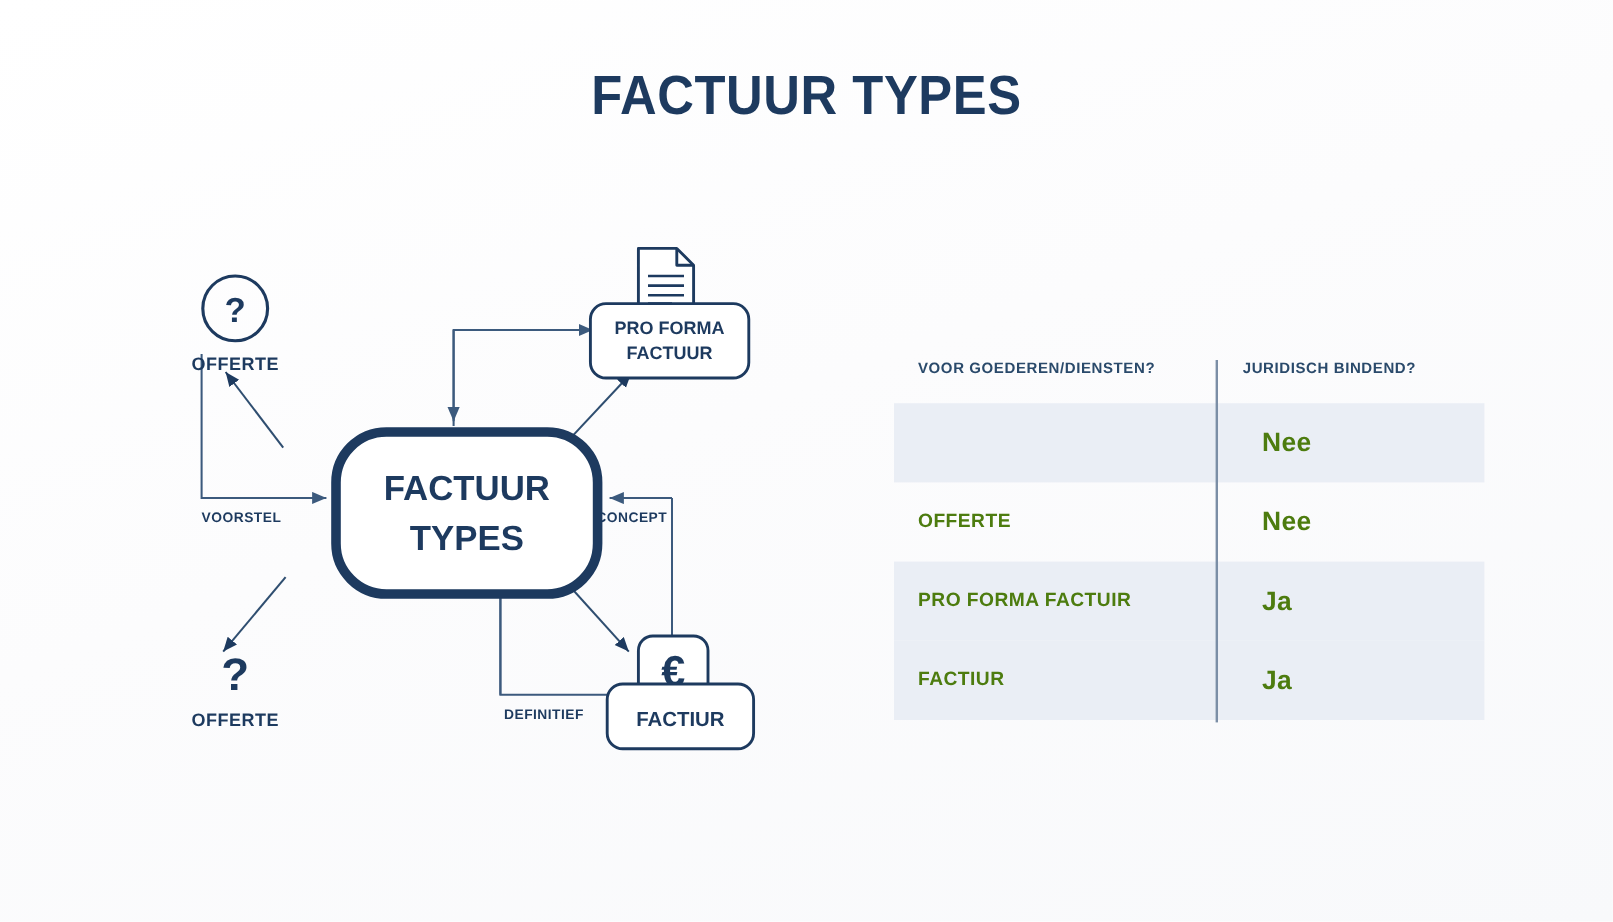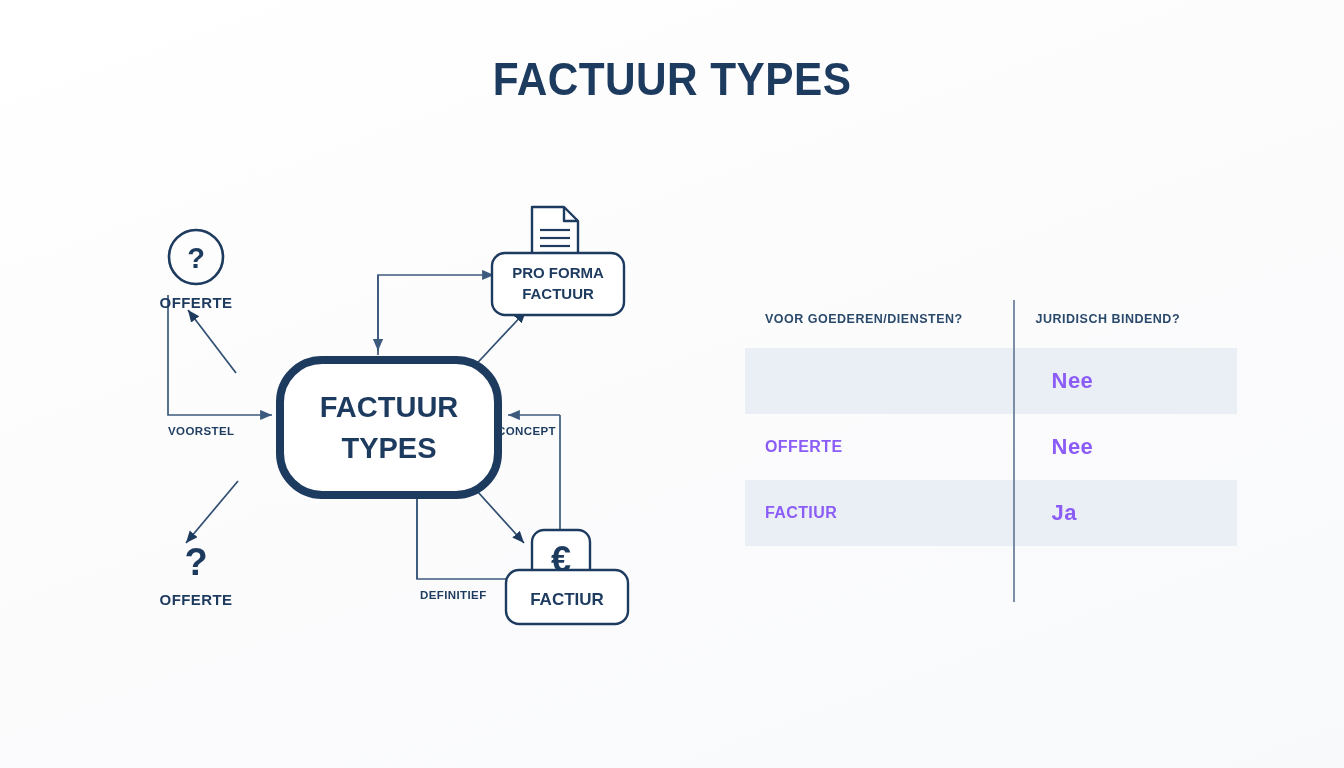--- a/index.html
+++ b/index.html
@@ -64,37 +64,37 @@
     letter-spacing: 0.4px;
   }
 
   
   .table-wrap {
     position: absolute;
     left: 745px;
     top: 300px;
     width: 492px;
   }
-  .tbl { width: 100%; border-collapse: collapse; table-layout: fixed; margin-top: 12px; }
+  .tbl { width: 100%; border-collapse: collapse; table-layout: fixed; }
   .tbl th {
     text-align: left;
     font-size: 12.5px;
     font-weight: 700;
     letter-spacing: 0.5px;
     color: #2a4a6b;
     padding: 0 0 22px 20px;
     vertical-align: bottom;
     font-family: "Liberation Sans", sans-serif;
   }
   .tbl th.col-right { }
   .tbl td {
     font-size: 16px;
     font-weight: 700;
     letter-spacing: 0.4px;
-    color: #8b5cf6;
+    color: #4d7c0f;
     padding: 20px 0 20px 20px;
     height: 65px;
     vertical-align: middle;
     font-family: "Liberation Sans", sans-serif;
   }
   .tbl td.col-right {
     padding-left: 36px;
     font-size: 22px;
   }
   .tbl tr.band td { background: #eaeef5; }
@@ -216,18 +216,22 @@
     <tbody>
       <tr class="band">
         <td></td>
         <td class="col-right">Nee</td>
       </tr>
       <tr class="plain">
         <td>OFFERTE</td>
         <td class="col-right">Nee</td>
       </tr>
       <tr class="band">
+        <td>PRO FORMA FACTUIR</td>
+        <td class="col-right">Ja</td>
+      </tr>
+      <tr class="band">
         <td>FACTIUR</td>
         <td class="col-right">Ja</td>
       </tr>
     </tbody>
   </table>
 </div>
 
 </body></html>

